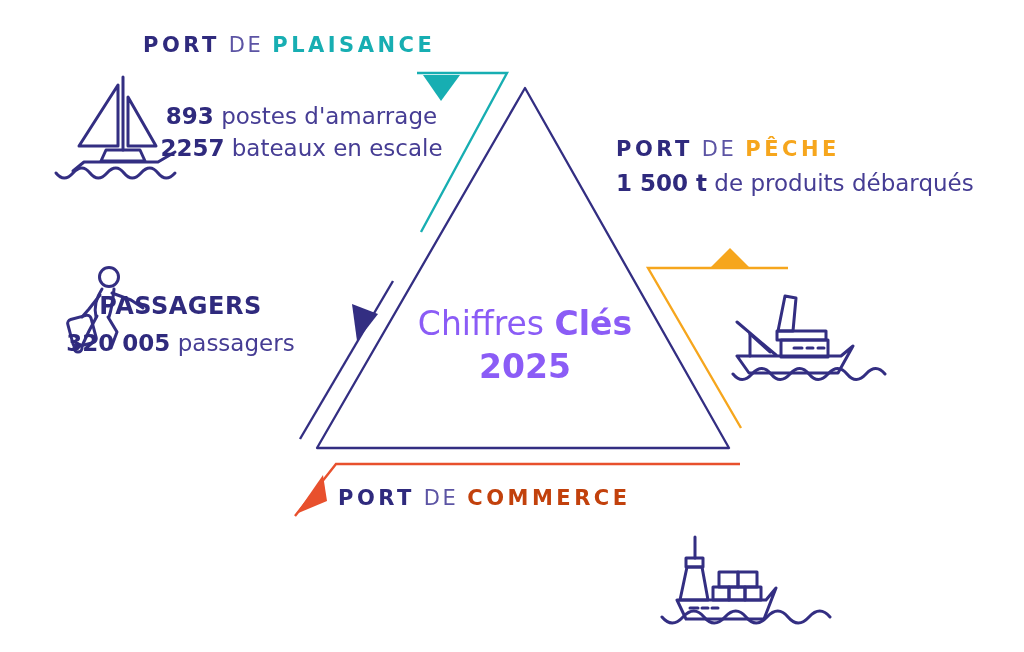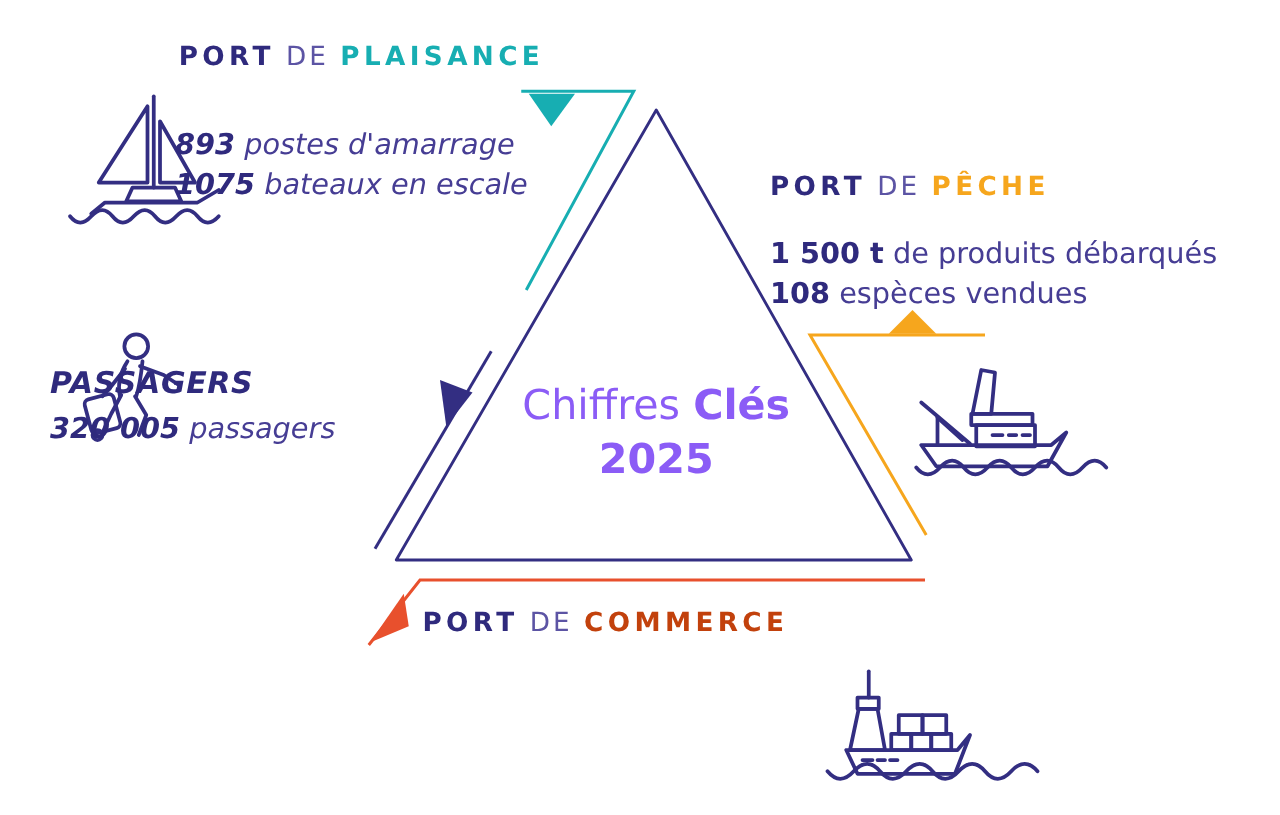--- a/index.html
+++ b/index.html
@@ -13,21 +13,21 @@
     font-size:21px;font-weight:800;letter-spacing:3.5px;white-space:nowrap;
   }
   .sec-title .w{margin-right:9px;}
   .w-port{color:#2F2A7D;}
   .w-de{color:#5C54A4;font-weight:500;letter-spacing:2.5px;}
   .w-plaisance{color:#17AEB2;}
   .w-peche{color:#F6A61D;margin-top:34px;}
   .w-commerce{color:#c2410c;}
   .stats{font-size:23px;line-height:32px;color:#463D94;white-space:nowrap;}
   .stats b{color:#2F2A7D;font-weight:700;}
-  .right{text-align:left;font-style:italic;}
+  .right{text-align:center;}
   .passagers-title{font-size:24px;font-weight:800;color:#2F2A7D;letter-spacing:0.5px;margin-bottom:7px;}
   .center-text{
     left:385px;top:302px;width:280px;text-align:center;
     font-size:33px;line-height:43px;color:#8b5cf6;
   }
   .center-text b{font-weight:800;}
 </style>
 </head>
 <body>
 
@@ -109,36 +109,32 @@
 
   <div class="abs sec-title" style="left:143px;top:33px;">
     <span class="w w-port">PORT</span><span class="w w-de">DE</span><span class="w-plaisance">PLAISANCE</span>
   </div>
   <div class="abs stats right" style="left:140px;top:100px;width:323px;">
     <div>
       <b>893</b>
       <span>postes d'amarrage</span>
     </div>
     <div>
-      <b>1075</b>
+      <b>2257</b>
       <span>bateaux en escale</span>
     </div>
   </div>
 
   <div class="abs sec-title" style="left:616px;top:137px;">
     <span class="w w-port">PORT</span><span class="w w-de">DE</span><span class="w-peche">PÊCHE</span>
   </div>
-  <div class="abs stats" style="left:616px;top:167px;margin-top:20px;">
+  <div class="abs stats" style="left:616px;top:167px;">
     <div>
       <b>1 500 t</b>
       <span>de produits débarqués</span>
-    </div>
-    <div>
-      <b>108</b>
-      <span>espèces vendues</span>
     </div>
   </div>
 
   <div class="abs right" style="left:40px;top:292px;width:281px;">
     <div class="passagers-title">PASSAGERS</div>
     <div class="stats">
       <div>
         <b>320 005</b>
         <span>passagers</span>
       </div>

